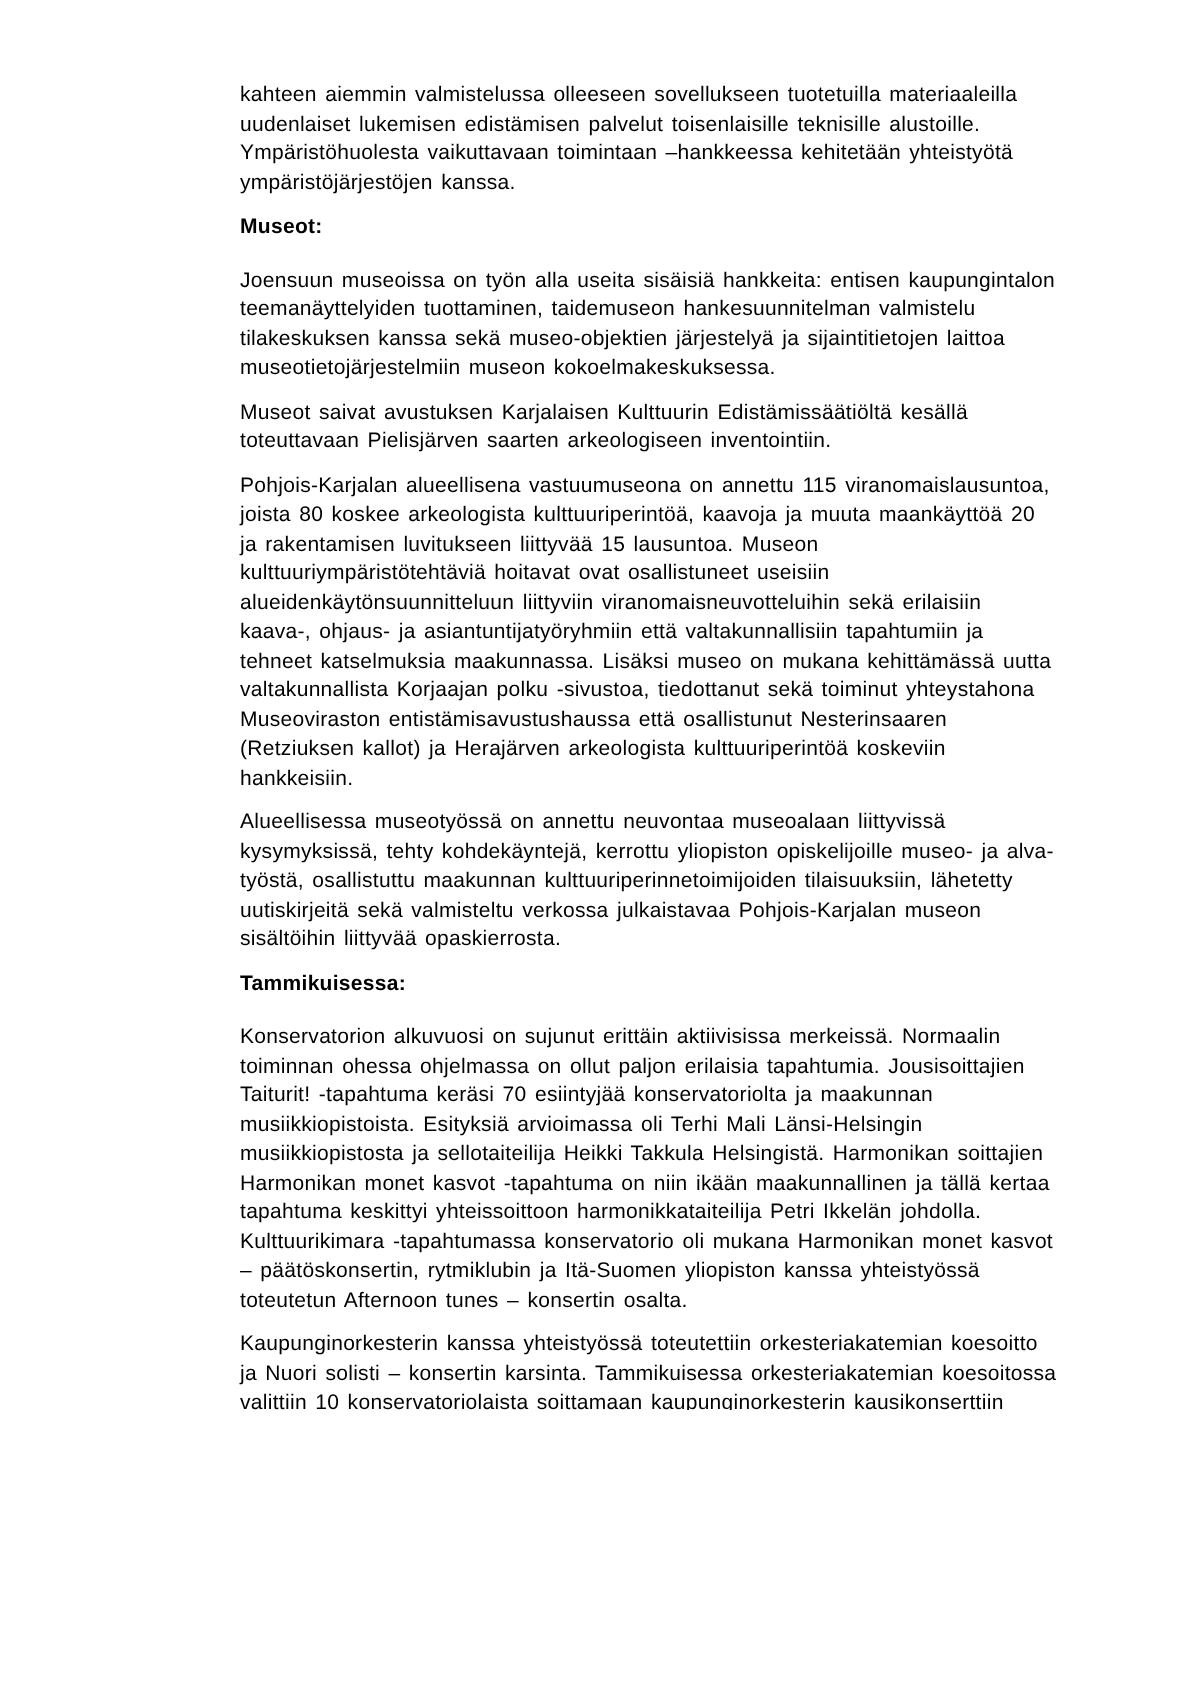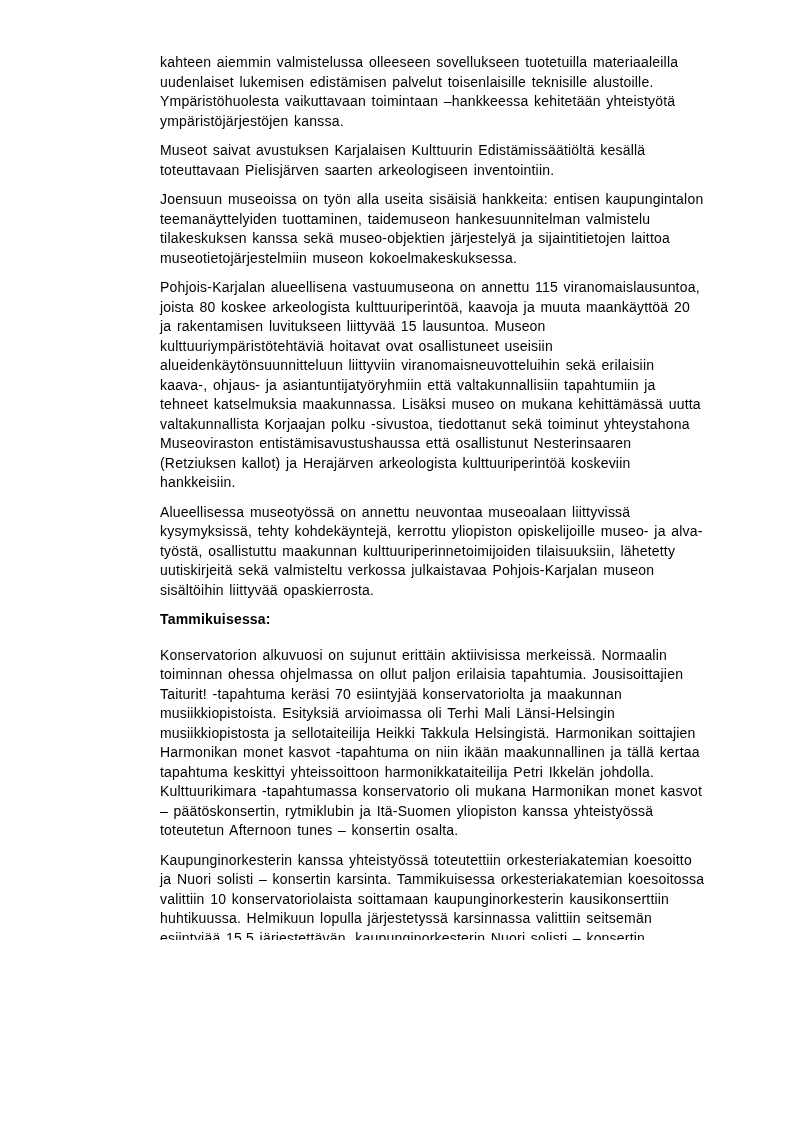--- a/index.html
+++ b/index.html
@@ -49,24 +49,25 @@
   }
 </style>
 </head>
 <body>
 
 <div class="page">
   <div class="content">
 
     <p class="para">kahteen aiemmin valmistelussa olleeseen sovellukseen tuotetuilla materiaaleilla uudenlaiset lukemisen edistämisen palvelut toisenlaisille teknisille alustoille. Ympäristöhuolesta vaikuttavaan toimintaan –hankkeessa kehitetään yhteistyötä ympäristöjärjestöjen kanssa.</p>
 
+    <h2 class="section-heading">Museot:</h2>
+
+    <p class="para">Joensuun museoissa on työn alla useita sisäisiä hankkeita:  entisen kaupungintalon teemanäyttelyiden tuottaminen, taidemuseon hankesuunnitelman valmistelu tilakeskuksen kanssa sekä museo-objektien järjestelyä ja sijaintitietojen laittoa museotietojärjestelmiin museon kokoelmakeskuksessa.</p>
 
     <p class="para">Museot saivat avustuksen Karjalaisen Kulttuurin Edistämissäätiöltä kesällä toteuttavaan Pielisjärven saarten arkeologiseen inventointiin.</p>
-
-    <p class="para">Joensuun museoissa on työn alla useita sisäisiä hankkeita:  entisen kaupungintalon teemanäyttelyiden tuottaminen, taidemuseon hankesuunnitelman valmistelu tilakeskuksen kanssa sekä museo-objektien järjestelyä ja sijaintitietojen laittoa museotietojärjestelmiin museon kokoelmakeskuksessa.</p>
 
     <p class="para">Pohjois-Karjalan alueellisena vastuumuseona on annettu 115 viranomaislausuntoa, joista 80 koskee arkeologista kulttuuriperintöä, kaavoja ja muuta maankäyttöä 20 ja rakentamisen luvitukseen liittyvää 15 lausuntoa. Museon kulttuuriympäristötehtäviä hoitavat ovat osallistuneet useisiin alueidenkäytönsuunnitteluun  liittyviin viranomaisneuvotteluihin sekä erilaisiin kaava-, ohjaus- ja asiantuntijatyöryhmiin että valtakunnallisiin tapahtumiin ja tehneet katselmuksia maakunnassa. Lisäksi museo on mukana kehittämässä uutta valtakunnallista Korjaajan polku -sivustoa, tiedottanut sekä toiminut yhteystahona Museoviraston entistämisavustushaussa että osallistunut Nesterinsaaren (Retziuksen kallot) ja Herajärven arkeologista kulttuuriperintöä koskeviin hankkeisiin.</p>
 
     <p class="para">Alueellisessa museotyössä on annettu neuvontaa museoalaan liittyvissä kysymyksissä, tehty kohdekäyntejä, kerrottu yliopiston opiskelijoille museo- ja alva-työstä, osallistuttu maakunnan kulttuuriperinnetoimijoiden tilaisuuksiin, lähetetty uutiskirjeitä sekä valmisteltu verkossa julkaistavaa Pohjois-Karjalan museon sisältöihin liittyvää opaskierrosta.</p>
 
     <h2 class="section-heading">Tammikuisessa:</h2>
 
     <p class="para">Konservatorion alkuvuosi on sujunut erittäin aktiivisissa merkeissä. Normaalin toiminnan ohessa ohjelmassa on ollut paljon erilaisia tapahtumia. Jousisoittajien Taiturit! -tapahtuma keräsi 70 esiintyjää konservatoriolta ja maakunnan musiikkiopistoista. Esityksiä arvioimassa oli Terhi Mali Länsi-Helsingin musiikkiopistosta ja sellotaiteilija Heikki Takkula Helsingistä. Harmonikan soittajien Harmonikan monet kasvot -tapahtuma on niin ikään maakunnallinen ja tällä kertaa tapahtuma keskittyi yhteissoittoon harmonikkataiteilija Petri Ikkelän johdolla. Kulttuurikimara -tapahtumassa konservatorio oli mukana Harmonikan monet kasvot – päätöskonsertin, rytmiklubin ja Itä-Suomen yliopiston kanssa yhteistyössä toteutetun Afternoon tunes – konsertin osalta.</p>
 
     <p class="para">Kaupunginorkesterin kanssa yhteistyössä toteutettiin orkesteriakatemian koesoitto ja Nuori solisti – konsertin karsinta. Tammikuisessa orkesteriakatemian koesoitossa valittiin 10 konservatoriolaista soittamaan kaupunginorkesterin kausikonserttiin huhtikuussa. Helmikuun lopulla järjestetyssä karsinnassa valittiin seitsemän esiintyjää 15.5 järjestettävän. kaupunginorkesterin Nuori solisti – konsertin solistiksi. Valtakunnalliseen Juhani Heinonen viulukilpailuun Jyväskylässä konservatoriolta osallistui kuusi viulistia, joista kaksi selvitti tiensä omien sarjojensa orkesterifinaaleihin.</p>

